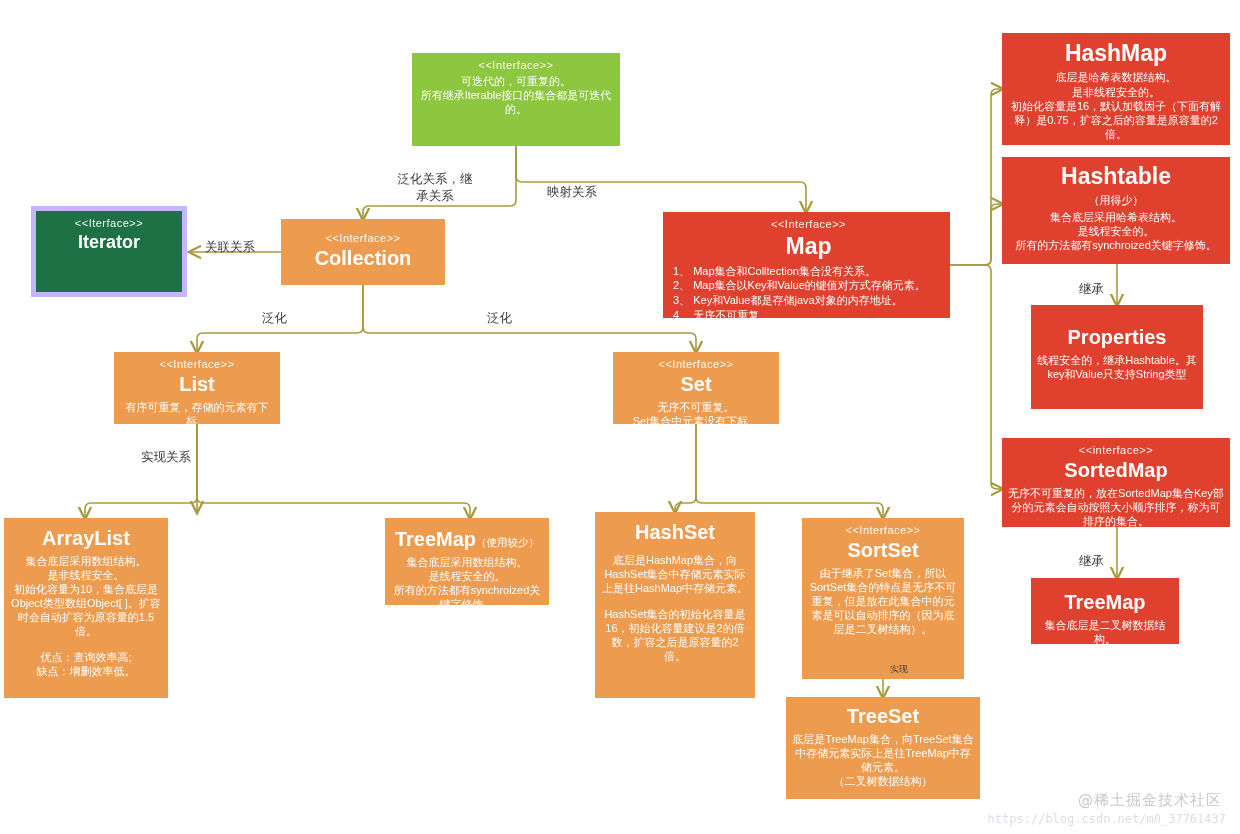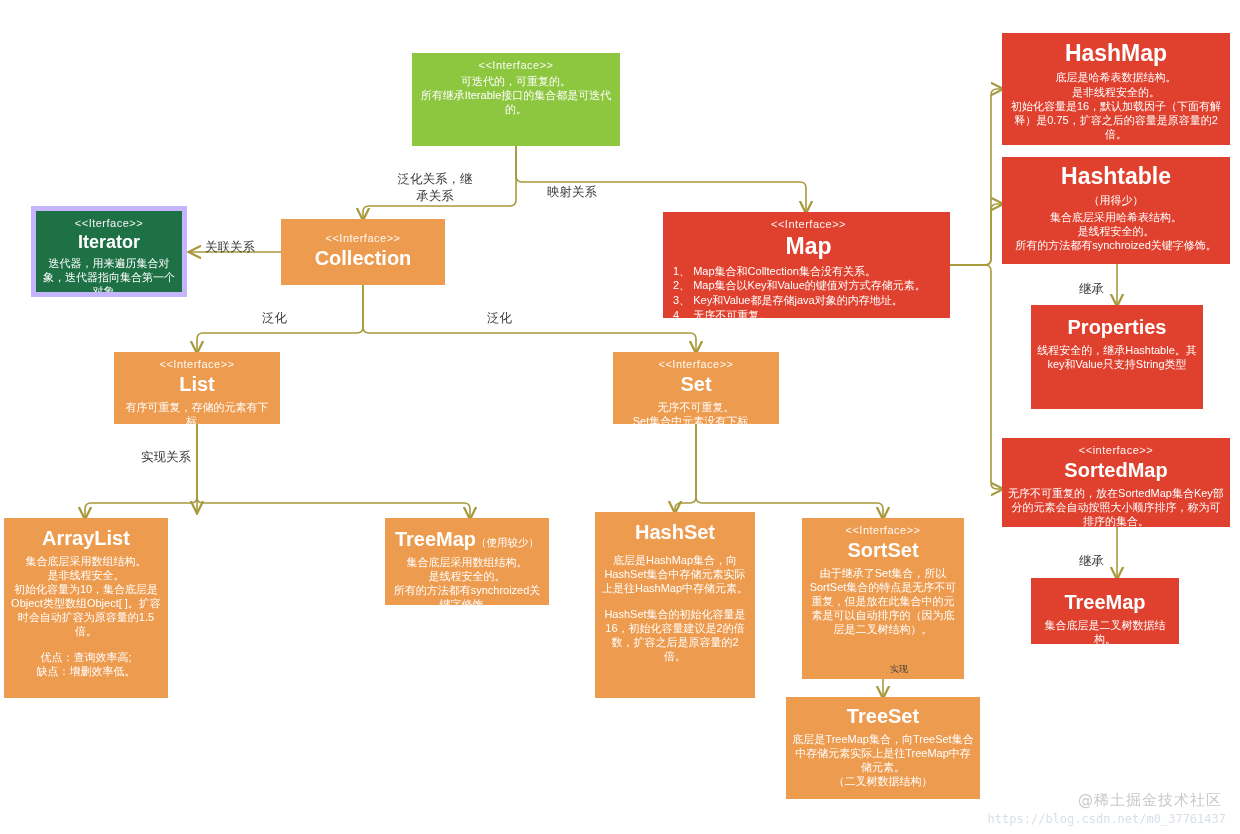--- a/index.html
+++ b/index.html
@@ -77,21 +77,20 @@
 
   <div class="node green" style="left:412px;top:53px;width:208px;height:93px;">
     <span class="iface">&lt;&lt;Interface&gt;&gt;</span>
     <span class="body" style="white-space:pre-line;">可迭代的，可重复的。
 所有继承Iterable接口的集合都是可迭代的。</span>
   </div>
 
   <div class="node darkgreen" style="left:31px;top:206px;width:156px;height:91px;">
     <span class="iface">&lt;&lt;Iterface&gt;&gt;</span>
     <span class="title t19">Iterator</span>
-    <span class="body">迭代器，用来遍历集合对象，迭代器指向集合第一个对象。</span>
   </div>
 
   <div class="node orange" style="left:281px;top:219px;width:164px;height:66px;padding-top:12px;">
     <span class="iface">&lt;&lt;Interface&gt;&gt;</span>
     <span class="title t21">Collection</span>
   </div>
 
   <div class="node red" style="left:663px;top:212px;width:287px;height:106px;text-align:left;padding-left:10px;">
     <span class="iface" style="text-align:center;">&lt;&lt;Interface&gt;&gt;</span>
     <span class="title t24" style="text-align:center;">Map</span>
@@ -159,21 +158,21 @@
   </div>
 
   <div class="node red" style="left:1002px;top:157px;width:228px;height:107px;">
     <span class="title t24">Hashtable</span>
     <span class="body">（用得少）</span>
     <span class="body" style="white-space:pre-line;">集合底层采用哈希表结构。
 是线程安全的。
 所有的方法都有synchroized关键字修饰。</span>
   </div>
 
-  <div class="node red" style="left:1031px;top:305px;width:172px;height:104px;padding-top:10px;">
+  <div class="node red" style="left:1031px;top:305px;width:172px;height:104px;padding-top:20px;">
     <span class="title t21">Properties</span>
     <span class="body">线程安全的，继承Hashtable。其key和Value只支持String类型</span>
   </div>
 
   <div class="node red" style="left:1002px;top:438px;width:228px;height:89px;padding-top:5px;">
     <span class="iface">&lt;&lt;interface&gt;&gt;</span>
     <span class="title t21">SortedMap</span>
     <span class="body">无序不可重复的，放在SortedMap集合Key部分的元素会自动按照大小顺序排序，称为可排序的集合。</span>
   </div>
 

